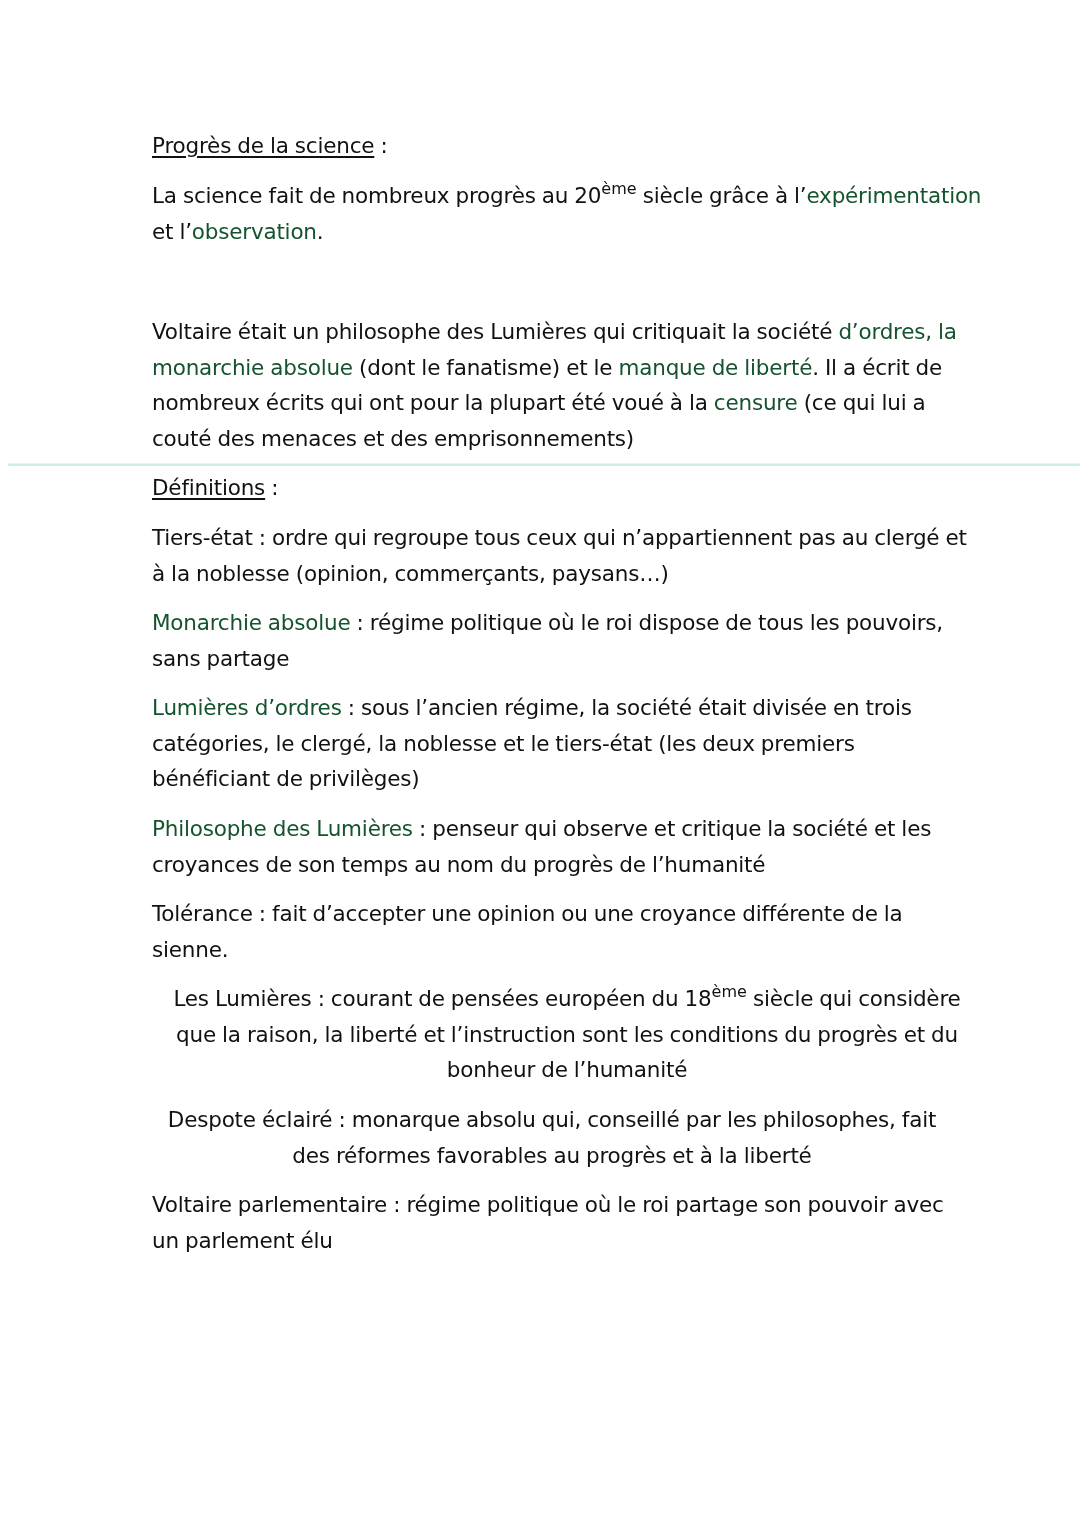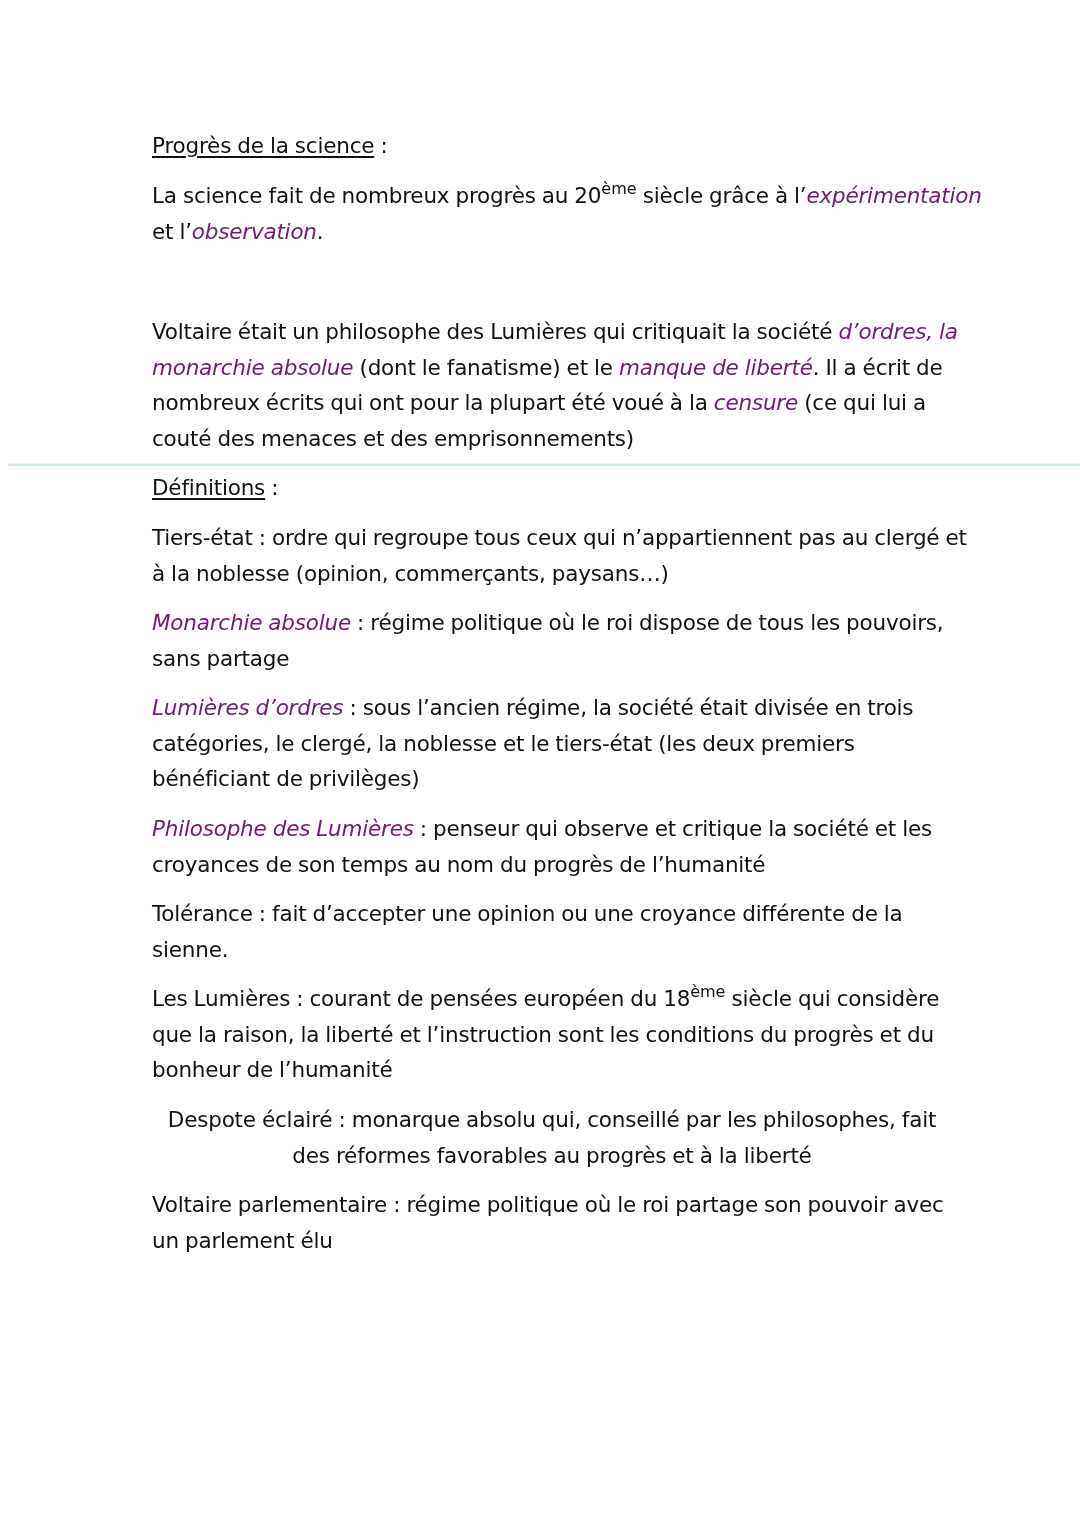--- a/index.html
+++ b/index.html
@@ -31,22 +31,21 @@
       letter-spacing: -0.2px;
       word-spacing: -0.5px;
       white-space: normal;
       margin-left: 36px;
     }
     .heading {
       text-decoration: underline;
       text-underline-offset: 3px;
     }
     .red {
-      color: #701a75;
-      font-style: italic;
+      color: #14532d;
     }
     sup.exp {
       font-size: 16px;
       line-height: 0;
       vertical-align: 9px;
       letter-spacing: 0;
     }
     .separator {
       position: absolute;
       left: 8px;
@@ -92,21 +91,21 @@
   </div>
 
   <div class="block" style="top:811px;">
     <span class="red">Philosophe des Lumières</span><span> : penseur qui observe et critique la société et les croyances de son temps au nom du progrès de l’humanité</span>
   </div>
 
   <div class="block" style="top:896px; width:800px;">
     <span>Tolérance</span><span> : fait d’accepter une opinion ou une croyance différente de la sienne.</span>
   </div>
 
-  <div class="block" style="top:981px;">
+  <div class="block" style="top:981px;text-align:center;">
     <span>Les Lumières</span><span> : courant de pensées européen du 18</span><sup class="exp">ème</sup><span> siècle qui considère que la raison, la liberté et l’instruction sont les conditions du progrès et du bonheur de l’humanité</span>
   </div>
 
   <div class="block" style="top:1102px; width:800px;text-align:center;">
     <span>Despote éclairé</span><span> : monarque absolu qui, conseillé par les philosophes, fait des réformes favorables au progrès et à la liberté</span>
   </div>
 
   <div class="block" style="top:1187px; width:800px;">
     <span>Voltaire parlementaire</span><span> : régime politique où le roi partage son pouvoir avec un parlement élu</span>
   </div>

